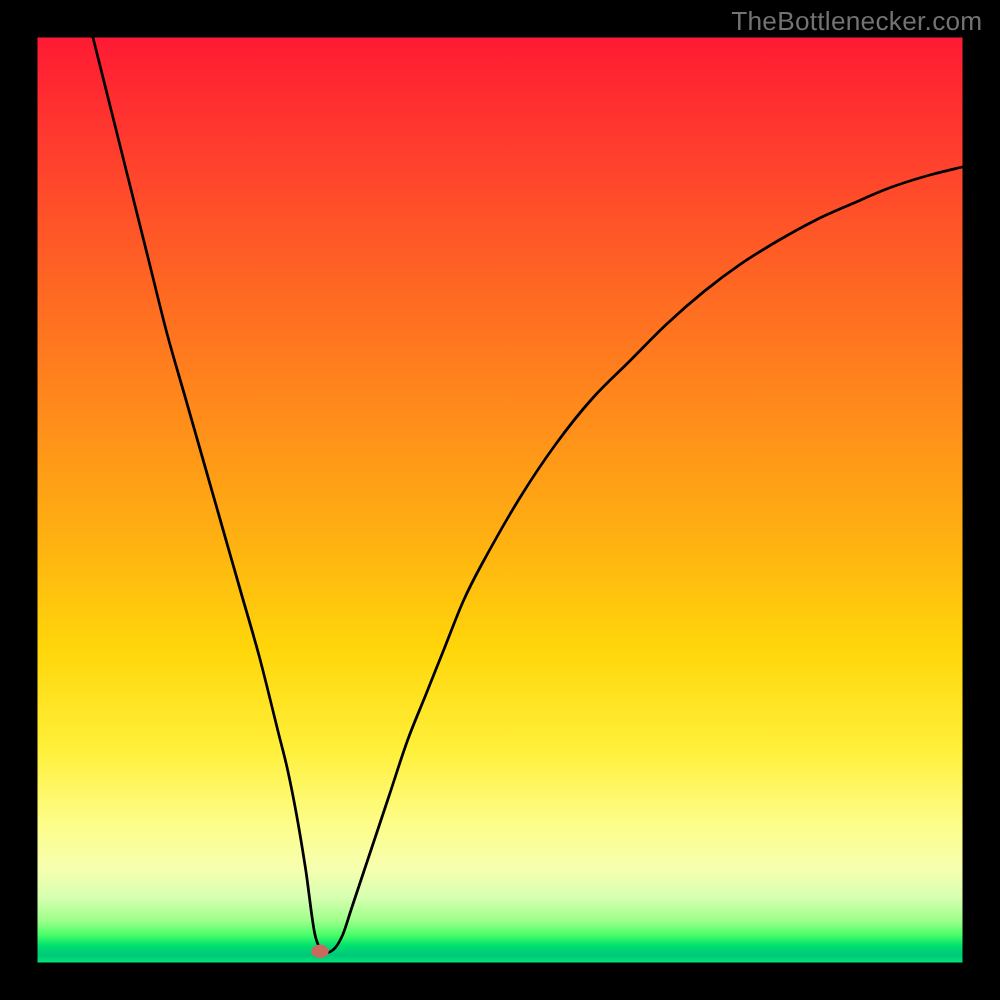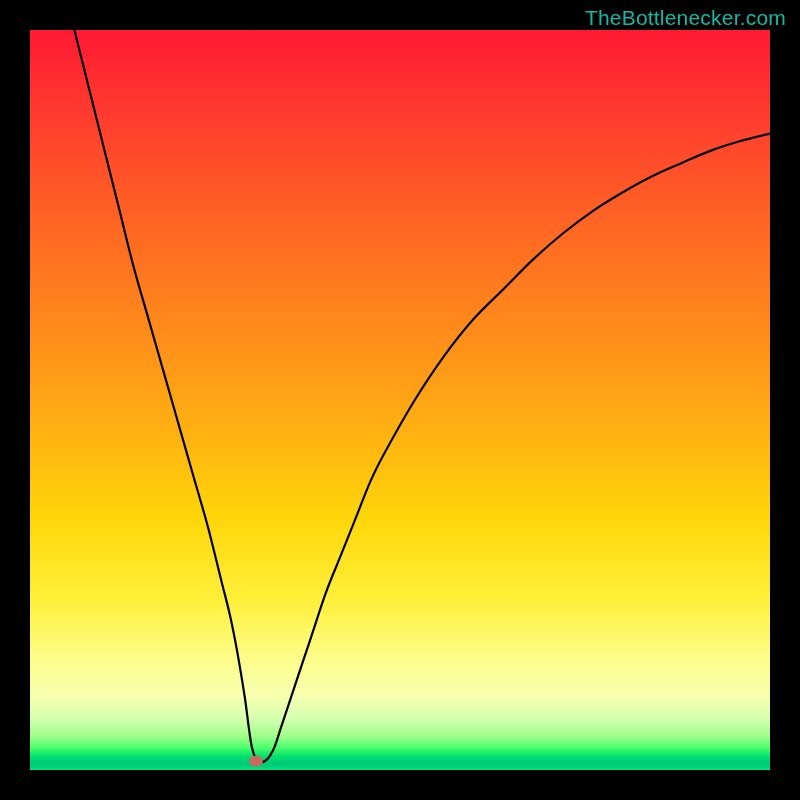--- a/index.html
+++ b/index.html
@@ -56,21 +56,21 @@
     width: 14px;
     height: 11px;
     border-radius: 50% / 50%;
     background: #c96a5e;
     transform: translate(-50%, -50%);
   }
   .watermark {
     position: absolute;
     top: 6px;
     right: 14px;
-    color: #14b8a6;
+    color: #737373;
     font-size: 21px;
     font-weight: 500;
     letter-spacing: 0.2px;
     user-select: none;
   }
 </style>
 </head>
 <body>
 
 <div class="frame">

